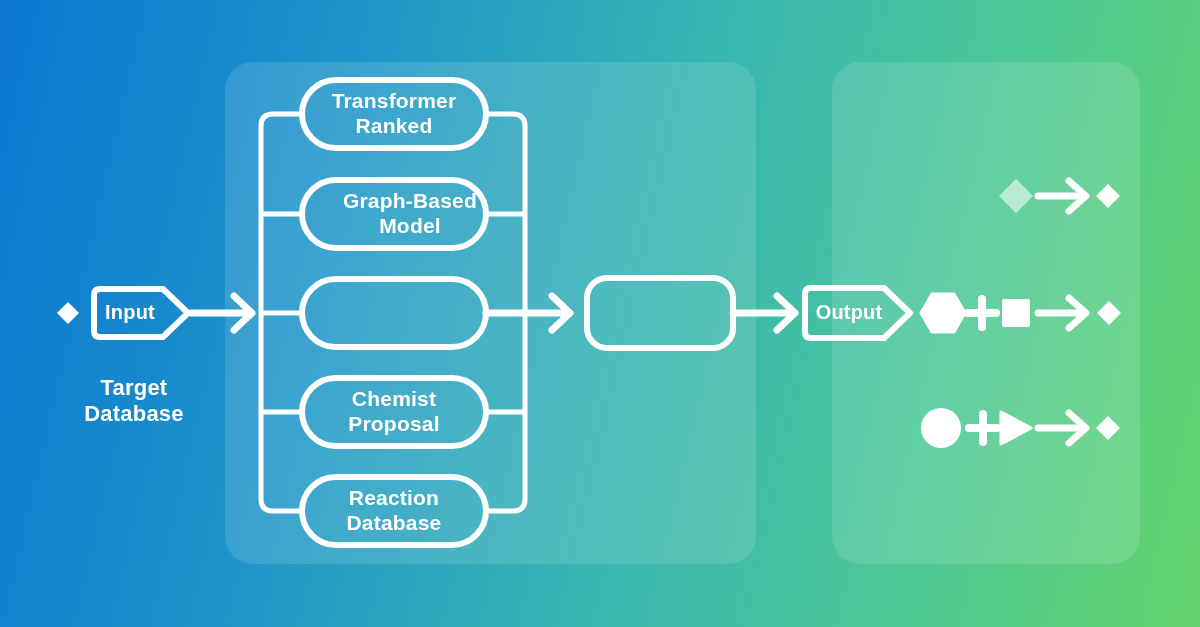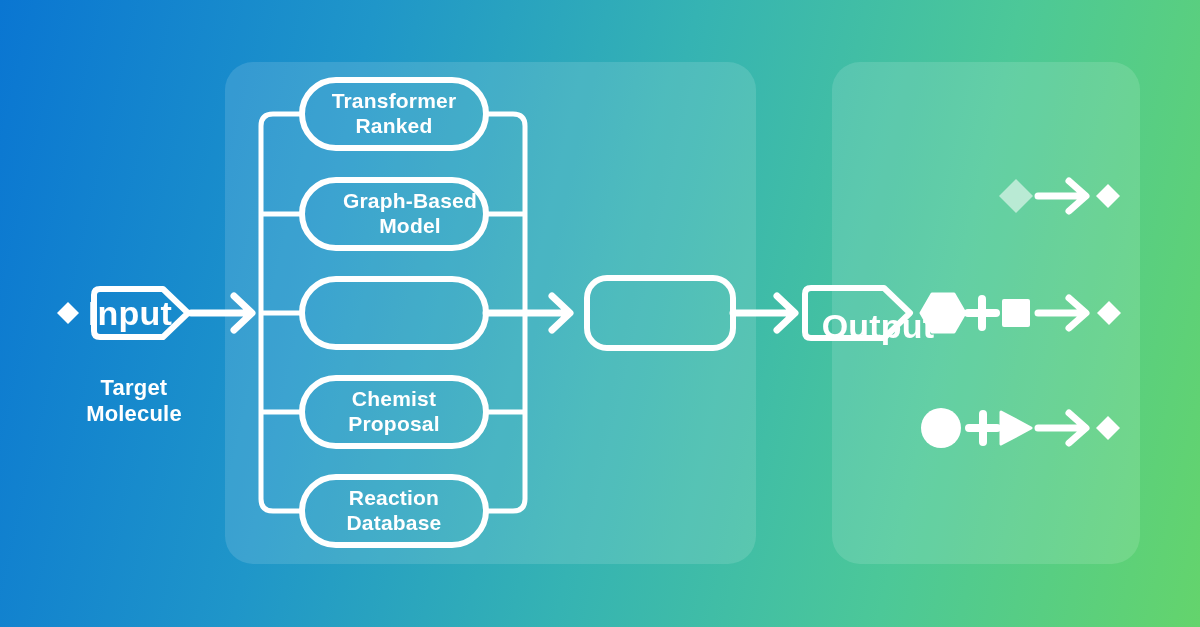--- a/index.html
+++ b/index.html
@@ -27,21 +27,21 @@
     position:absolute;
     transform:translate(-50%,-50%);
     color:var(--line,#ffffff);
     font-weight:600;
     text-align:center;
     white-space:pre-line;
     line-height:1.18;
     letter-spacing:0.2px;
   }
   .lbl-node{font-size:21px;}
-  .lbl-port{font-size:34px;}
+  .lbl-port{font-size:20px;}
   .lbl-voting{font-size:22px;}
   .lbl-caption{font-size:22px;}
 </style>
 </head>
 <body>
 
 <div class="stage">
 
   <div class="panel panel-models"></div>
   <div class="panel panel-output"></div>
@@ -90,27 +90,27 @@
       <circle cx="941" cy="428" r="20" fill="currentColor"></circle>
       <path d="M983 414 V442 M969 428 H997" fill="none" stroke="currentColor" stroke-width="8" stroke-linecap="round"></path>
       <path d="M1001 412 L1031 428 L1001 444 Z" fill="currentColor" stroke="currentColor" stroke-width="3" stroke-linejoin="round"></path>
       <path d="M1038 428 H1084 M1069 413 L1086 428 L1069 443" fill="none" stroke="currentColor" stroke-width="7" stroke-linecap="round" stroke-linejoin="round"></path>
       <path d="M1108 416 L1120 428 L1108 440 L1096 428 Z" fill="currentColor"></path>
     </g>
   </svg>
 
   <div class="lbl lbl-port" style="left:130px;top:313px;">Input</div>
   <div class="lbl lbl-caption" style="left:134px;top:401px;">Target
-Molecule</div>
+Database</div>
 
   <div class="lbl lbl-node" style="left:394px;top:114px;">Transformer
 Ranked</div>
   <div class="lbl lbl-node" style="left:410px;top:214px;">Graph-Based
 Model</div>
   <div class="lbl lbl-node" style="left:394px;top:412px;">Chemist
 Proposal</div>
   <div class="lbl lbl-node" style="left:394px;top:511px;">Reaction
 Database</div>
 
 
-  <div class="lbl lbl-port" style="left:849px;top:326px;margin-left:29px;">Output</div>
+  <div class="lbl lbl-port" style="left:849px;top:313px;">Output</div>
 
 </div>
 
 </body></html>

